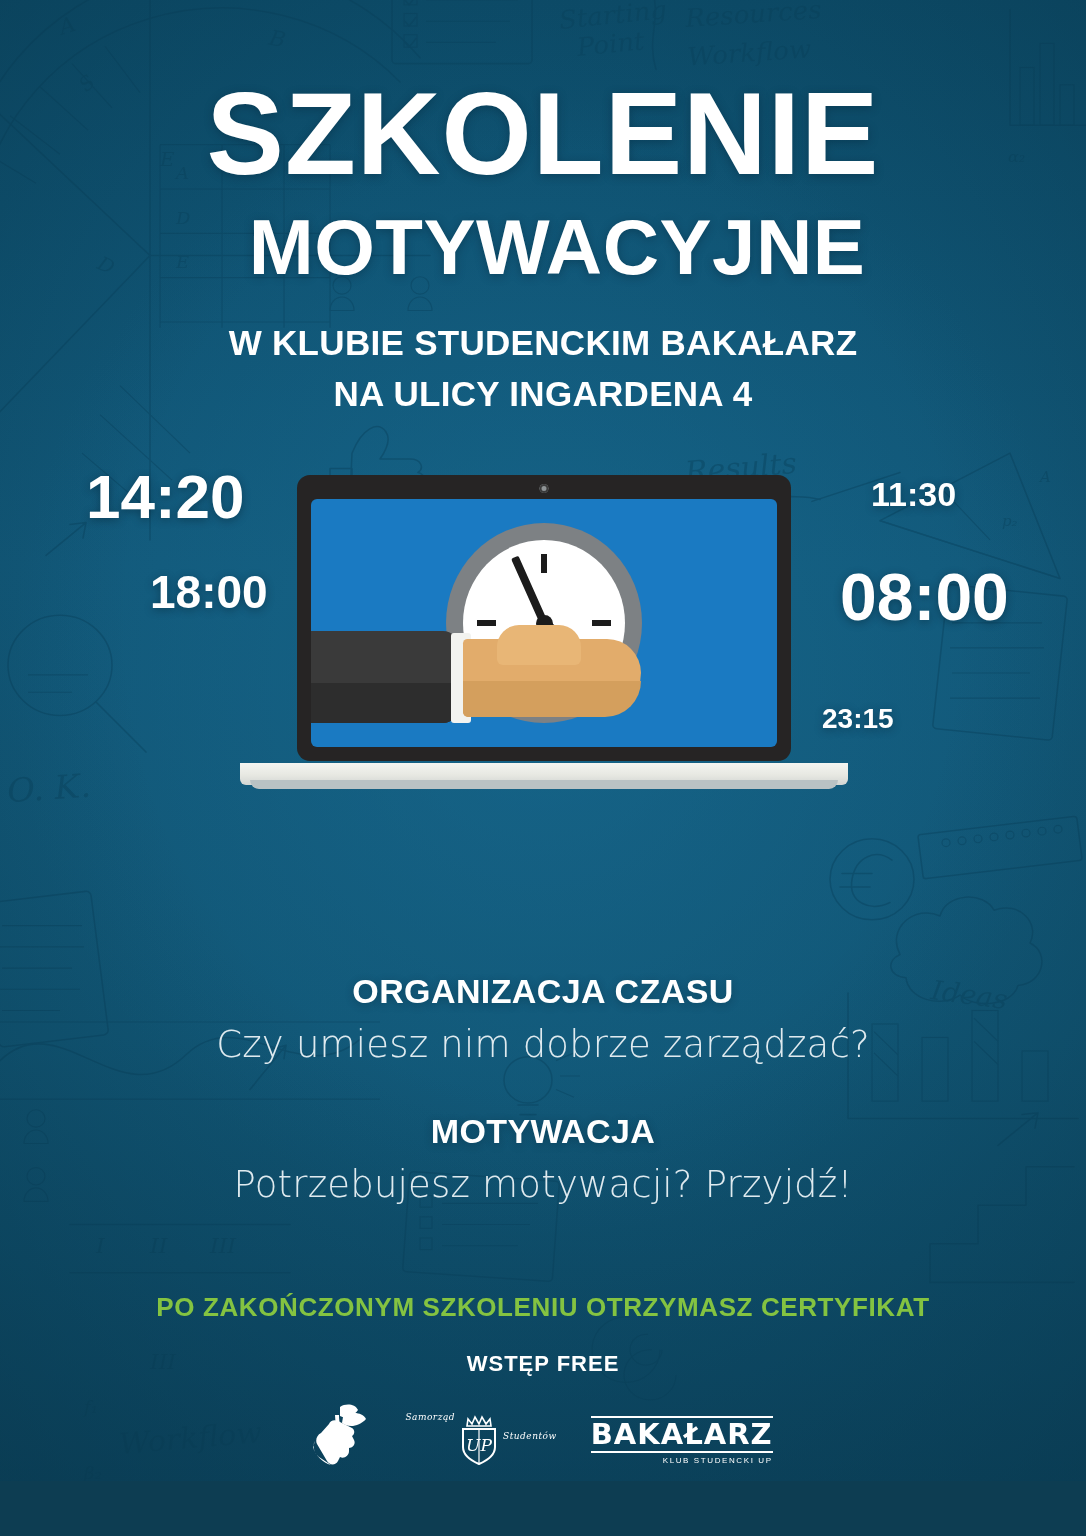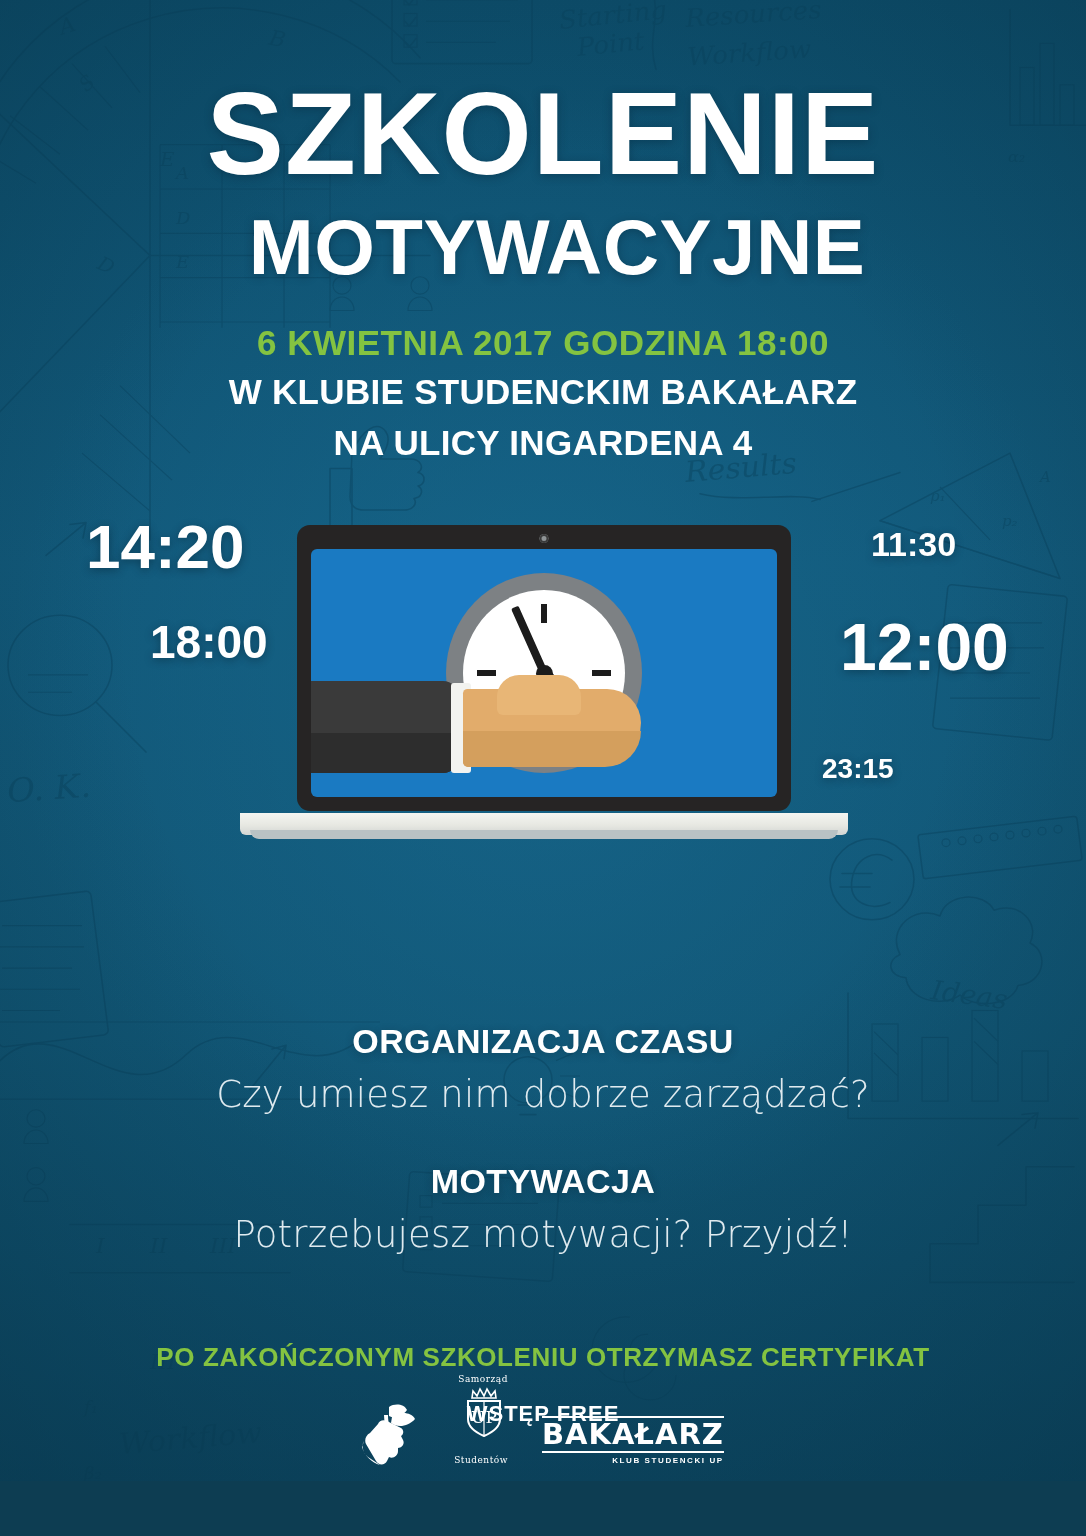--- a/index.html
+++ b/index.html
@@ -201,36 +201,36 @@
     color:#ffffff; font-size:22px; font-weight:bold; letter-spacing:1px;
     margin-top:28px;
   }
 
   
   .logos{
     position:absolute; left:0; right:0; bottom:16px;
     display:flex; align-items:flex-end; justify-content:center; gap:34px;
   }
   .logo-item{ display:flex; align-items:center; }
-  .crest-box{ display:flex; flex-direction:column; align-items:flex-end; }
+  .crest-box{ display:flex; align-items:flex-start;font-style:italic; }
   .crest-top, .crest-bot{
     color:#ffffff; font-family:"DejaVu Serif", serif; font-size:9px;
     letter-spacing:.5px; line-height:1;
   }
   .crest-top{ margin-bottom:1px; }
   .crest-bot{ margin-top:19px; }
   .bak-box{ display:flex; flex-direction:column; align-items:flex-end; }
   .bak-word{
     color:#ffffff; font-size:29px; font-weight:bold; letter-spacing:1px;
     line-height:1; font-family:"DejaVu Sans", sans-serif;
     border-top:2px solid #fff; border-bottom:2px solid #fff;
     padding:2px 0;
   }
   .bak-sub{
-    color:#ffffff; font-size:8px; font-weight:bold; letter-spacing:1.6px;
+    color:#ffffff; font-size:8px; font-weight:normal; letter-spacing:1.6px;
     margin-top:3px;
   }
 </style>
 </head>
 <body>
 
 <div id="poster">
 
   <div id="doodles">
     <svg viewBox="0 0 1086 1536" preserveAspectRatio="none" aria-hidden="true">
@@ -406,31 +406,30 @@
   </div>
 
   <div id="vignette"></div>
 
   <div id="content">
 
     <h1 class="hl1">SZKOLENIE</h1>
     <h2 class="hl2">MOTYWACYJNE</h2>
 
     <div class="sub-wrap">
-      <div class="date-line">6 KWIETNIA 2017 GODZINA 18:00</div>
       <div class="venue-line">W KLUBIE STUDENCKIM BAKAŁARZ</div>
       <div class="venue-line">NA ULICY INGARDENA 4</div>
     </div>
 
     <div class="illo">
 
       <div class="time t-1420">14:20</div>
       <div class="time t-1800">18:00</div>
       <div class="time t-1130">11:30</div>
-      <div class="time t-0800">12:00</div>
+      <div class="time t-0800">08:00</div>
       <div class="time t-2315">23:15</div>
 
       <div class="laptop">
         <div class="lid">
           <div class="bezel-cam"></div>
           <div class="screen">
 
             <div class="clock-wrap">
               <div class="clock-ring"></div>
               <div class="clock-face">

